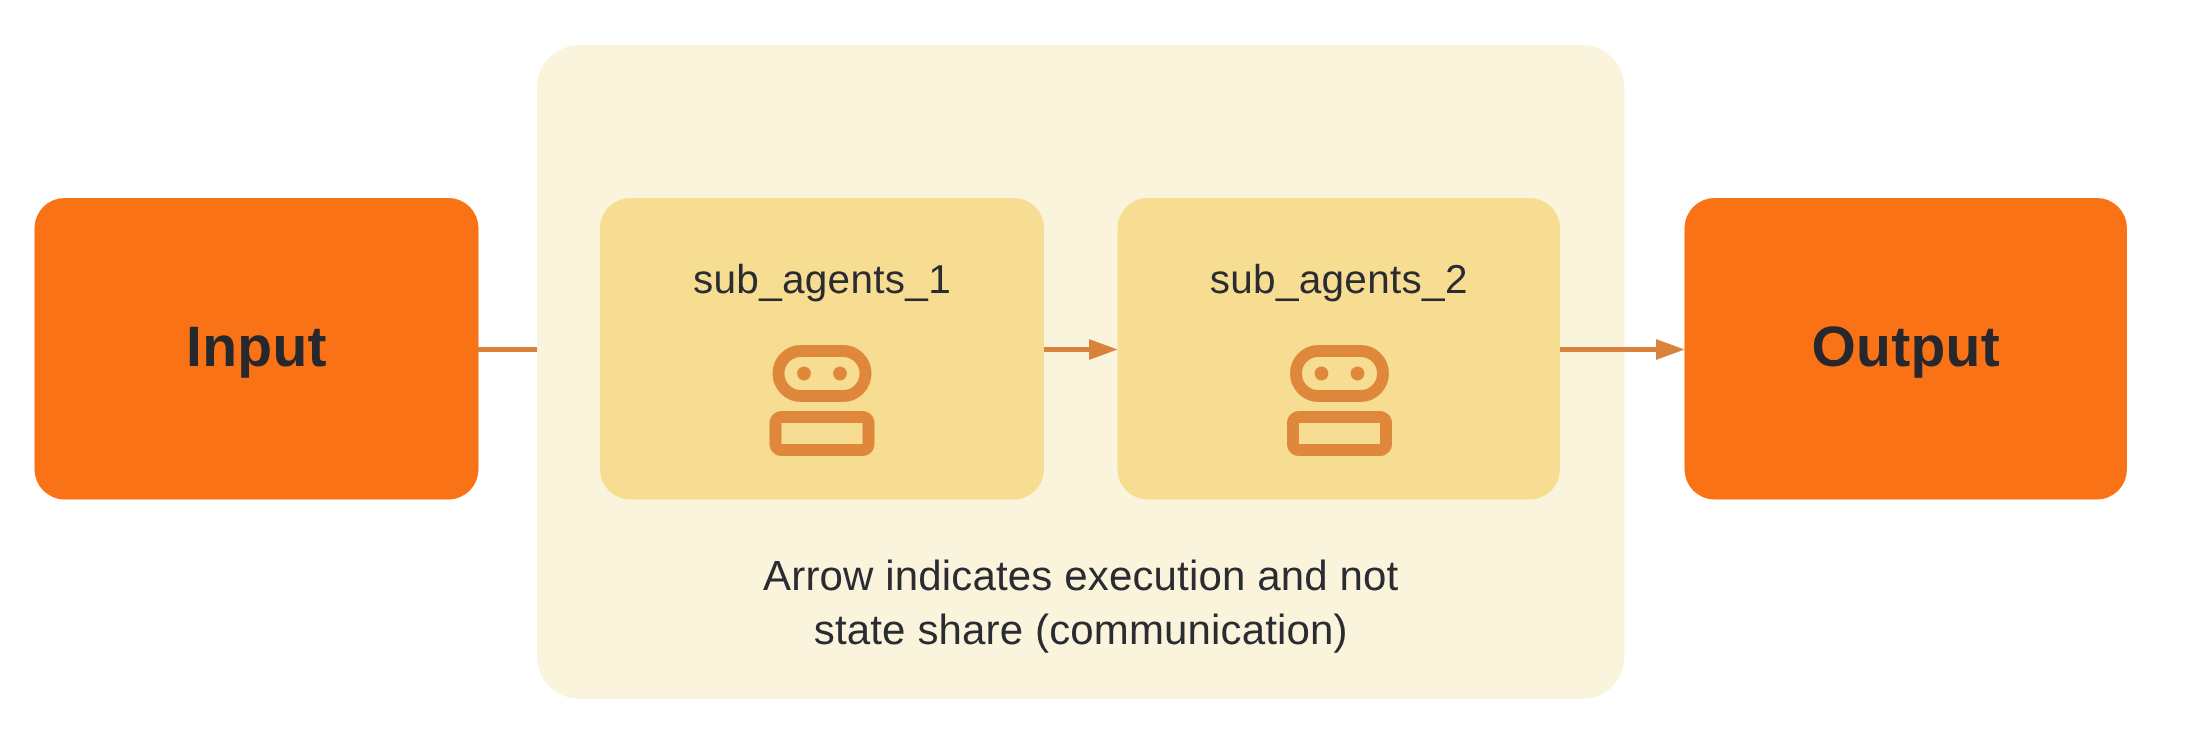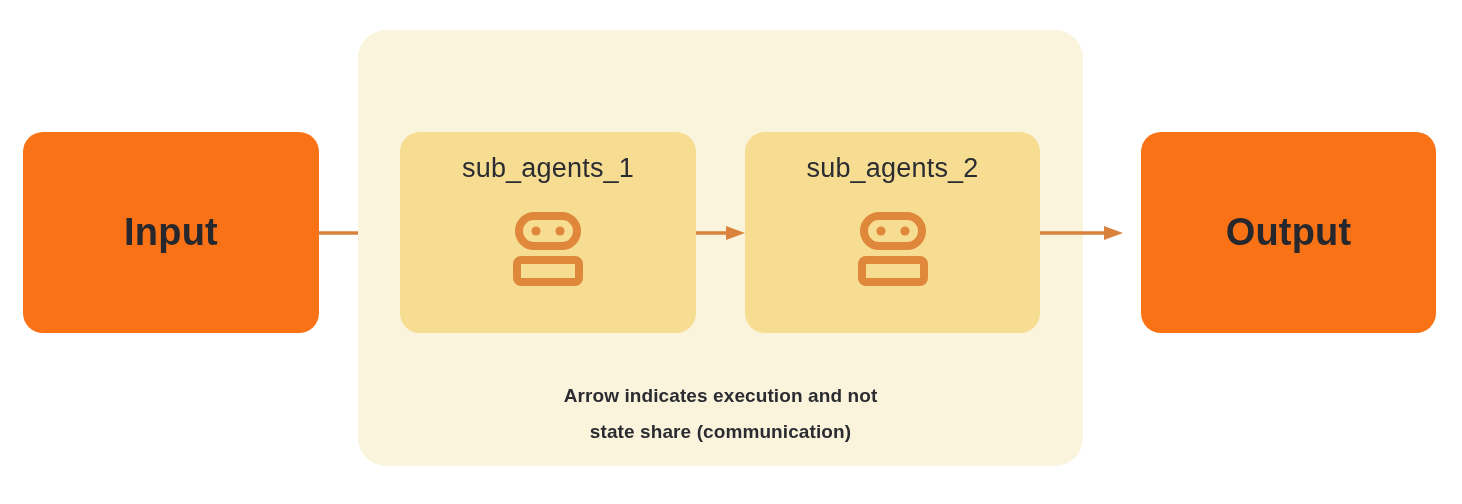--- a/index.html
+++ b/index.html
@@ -16,21 +16,21 @@
     position: absolute;
     top: 132px; height: 201px;
     background: #f97316;
     border-radius: 20px;
     display: flex; align-items: center; justify-content: center;
   }
   .end-box .end-label {
     font-size: 38px; font-weight: 700; color: #26282D; letter-spacing: 0.2px;
   }
   #input-box  { left: 23px;   width: 296px; }
-  #output-box { left: 1123px; width: 295px; margin-left: 18px; }
+  #output-box { left: 1123px; width: 295px; }
 
   
   .agent-container {
     position: absolute;
     left: 358px; top: 30px; width: 725px; height: 436px;
     background: #FBF4DC;
     border-radius: 28px;
   }
   .agent-title {
     position: absolute;
@@ -43,31 +43,31 @@
   .sub-box {
     position: absolute;
     top: 132px; height: 201px;
     background: #F7DD92;
     border-radius: 20px;
     display: flex; flex-direction: column; align-items: center;
   }
   #sub-box-1 { left: 400px; width: 296px; }
   #sub-box-2 { left: 745px; width: 295px; }
   .sub-label {
-    margin-top: 21px;
+    margin-top: 39px;
     font-size: 27px; font-weight: 400; color: #2A2C31; letter-spacing: 0.2px;
   }
   .robot-icon-wrap { margin-top: 28px; line-height: 0; }
 
   
   .caption {
     position: absolute;
-    left: 0; top: 348px; width: 100%;
+    left: 0; top: 336px; width: 100%;
     text-align: center;
-    font-size: 19px; font-weight: 700; color: #2A2C31;
+    font-size: 28px; font-weight: 400; color: #2A2C31;
     line-height: 36px; letter-spacing: 0.1px;
   }
 
   
   .flow-arrow { position: absolute; top: 221px; height: 24px; line-height: 0; }
   #arrow-1 { left: 318px;  width: 82px; }
   #arrow-2 { left: 696px;  width: 49px; }
   #arrow-3 { left: 1040px; width: 83px; }
 </style>
 </head>

